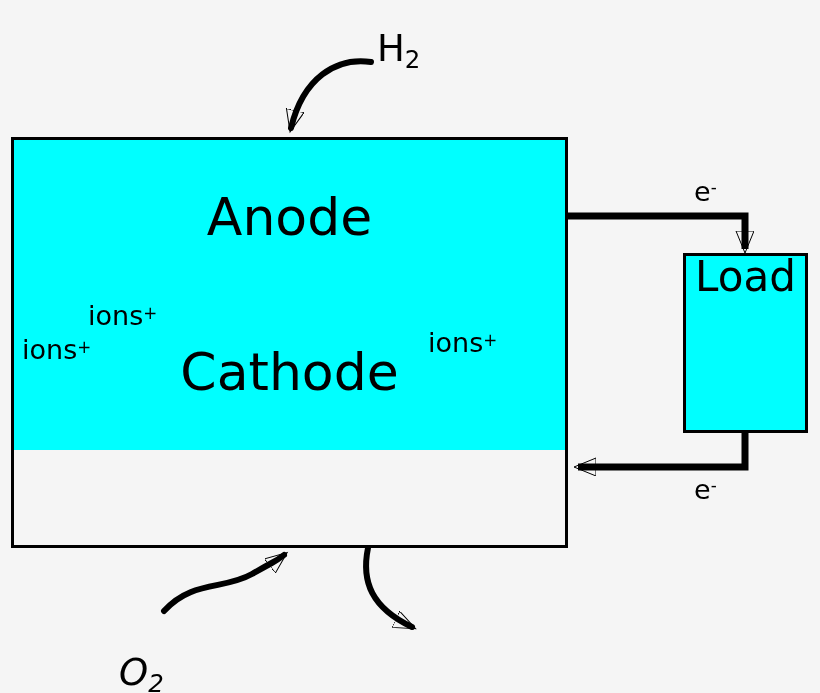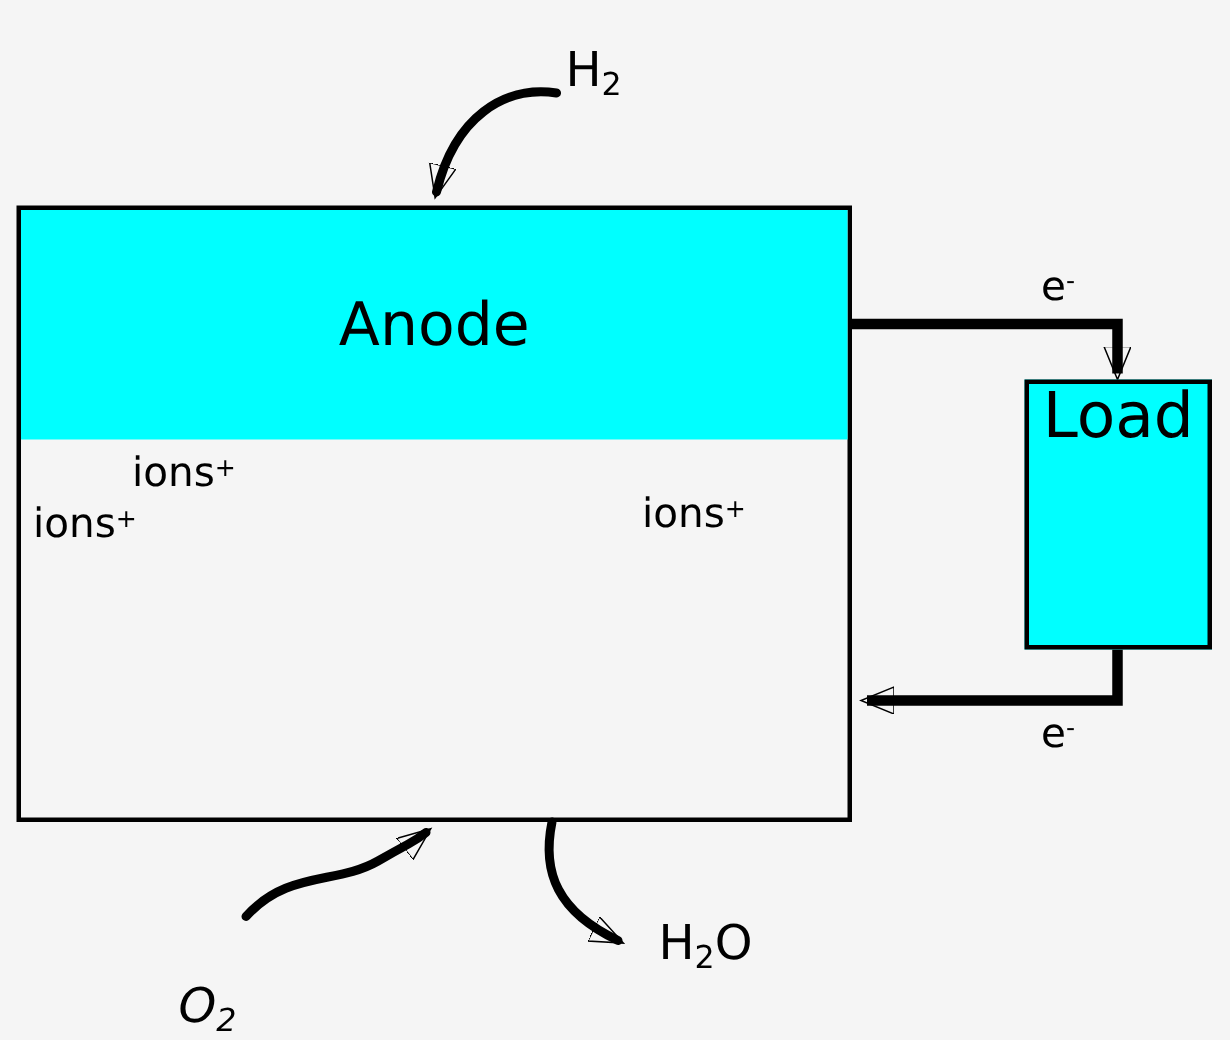--- a/index.html
+++ b/index.html
@@ -19,40 +19,40 @@
   .wire{stroke-width:7px;stroke-linejoin:miter;stroke-linecap:butt;}
   .curve{stroke-width:6px;stroke-linecap:round;}
 
   .cell-box{
     position:absolute;left:11px;top:137px;width:557px;height:411px;
     box-sizing:border-box;border:3px solid var(--color-ink);
     display:flex;flex-direction:column;
   }
   .section{
     box-sizing:border-box;display:flex;align-items:center;justify-content:center;
-    font-size:40px;line-height:1;
+    font-size:52px;line-height:1;
   }
   .section.anode{height:153px;background:var(--color-electrode);}
   .section.electrolyte{height:95px;background:var(--color-electrolyte);border-top:3px solid var(--color-ink);border-bottom:3px solid var(--color-ink);}
   .section.cathode{height:157px;background:var(--color-electrode);}
 
   .load-box{
     position:absolute;left:683px;top:253px;width:125px;height:180px;
     box-sizing:border-box;border:3px solid var(--color-ink);
     background:var(--color-electrode);
     display:flex;align-items:flex-start;justify-content:center;
     font-size:42px;line-height:1;
   }
 
   .floating{position:absolute;white-space:nowrap;line-height:1;}
   .ions-label{font-size:27px;}
   .ions-label .sup{font-size:0.62em;vertical-align:0.38em;}
   .electron-label{font-size:27px;}
   .electron-label .sup{font-size:0.62em;vertical-align:0.45em;}
-  .species-label{font-size:32px;}
+  .species-label{font-size:37px;}
   .species-label .sub{font-size:0.66em;vertical-align:-0.3em;}
 
   .ions-1{left:88px;top:302px;}
   .ions-2{left:22px;top:336px;}
   .ions-3{left:428px;top:329px;}
   .electron-top{left:694px;top:178px;}
   .electron-bottom{left:694px;top:476px;}
   .h2-label{left:377px;top:30px;}
   .o2-label{left:119px;top:654px;font-style:italic;}
   .h2o-label{left:439px;top:612px;}
@@ -72,30 +72,32 @@
     <path class="curve" d="M 164 611 C 192 580, 224 590, 252 574 S 275 562, 284 555" marker-end="url(#ah)"></path>
     <path class="curve" d="M 368 548 C 361 582, 372 608, 412 627" marker-end="url(#ah)"></path>
     <path class="wire" d="M 566 216 L 745 216 L 745 249" marker-end="url(#ah)"></path>
     <path class="wire" d="M 745 433 L 745 467 L 578 467" marker-end="url(#ah)"></path>
   </svg>
 
   <div class="cell-box">
     <div class="section anode">
       <span>Anode</span>
     </div>
+    <div class="section cathode">
+      <span>Cathode</span>
+    </div>
   </div>
 
   <div class="floating ions-label ions-1"><span>ions</span><span class="sup">+</span></div>
   <div class="floating ions-label ions-2"><span>ions</span><span class="sup">+</span></div>
   <div class="floating ions-label ions-3"><span>ions</span><span class="sup">+</span></div>
 
   <div class="load-box">
     <span>Load</span>
   </div>
 
   <div class="floating electron-label electron-top"><span>e</span><span class="sup">-</span></div>
   <div class="floating electron-label electron-bottom"><span>e</span><span class="sup">-</span></div>
 
   <div class="floating species-label h2-label"><span>H</span><span class="sub">2</span></div>
   <div class="floating species-label o2-label"><span>O</span><span class="sub">2</span></div>
-  <div class="floating species-label h2o-label"><span>H</span><span class="sub">2</span><span>O</span></div>
 
 </div>
 
 </body></html>

